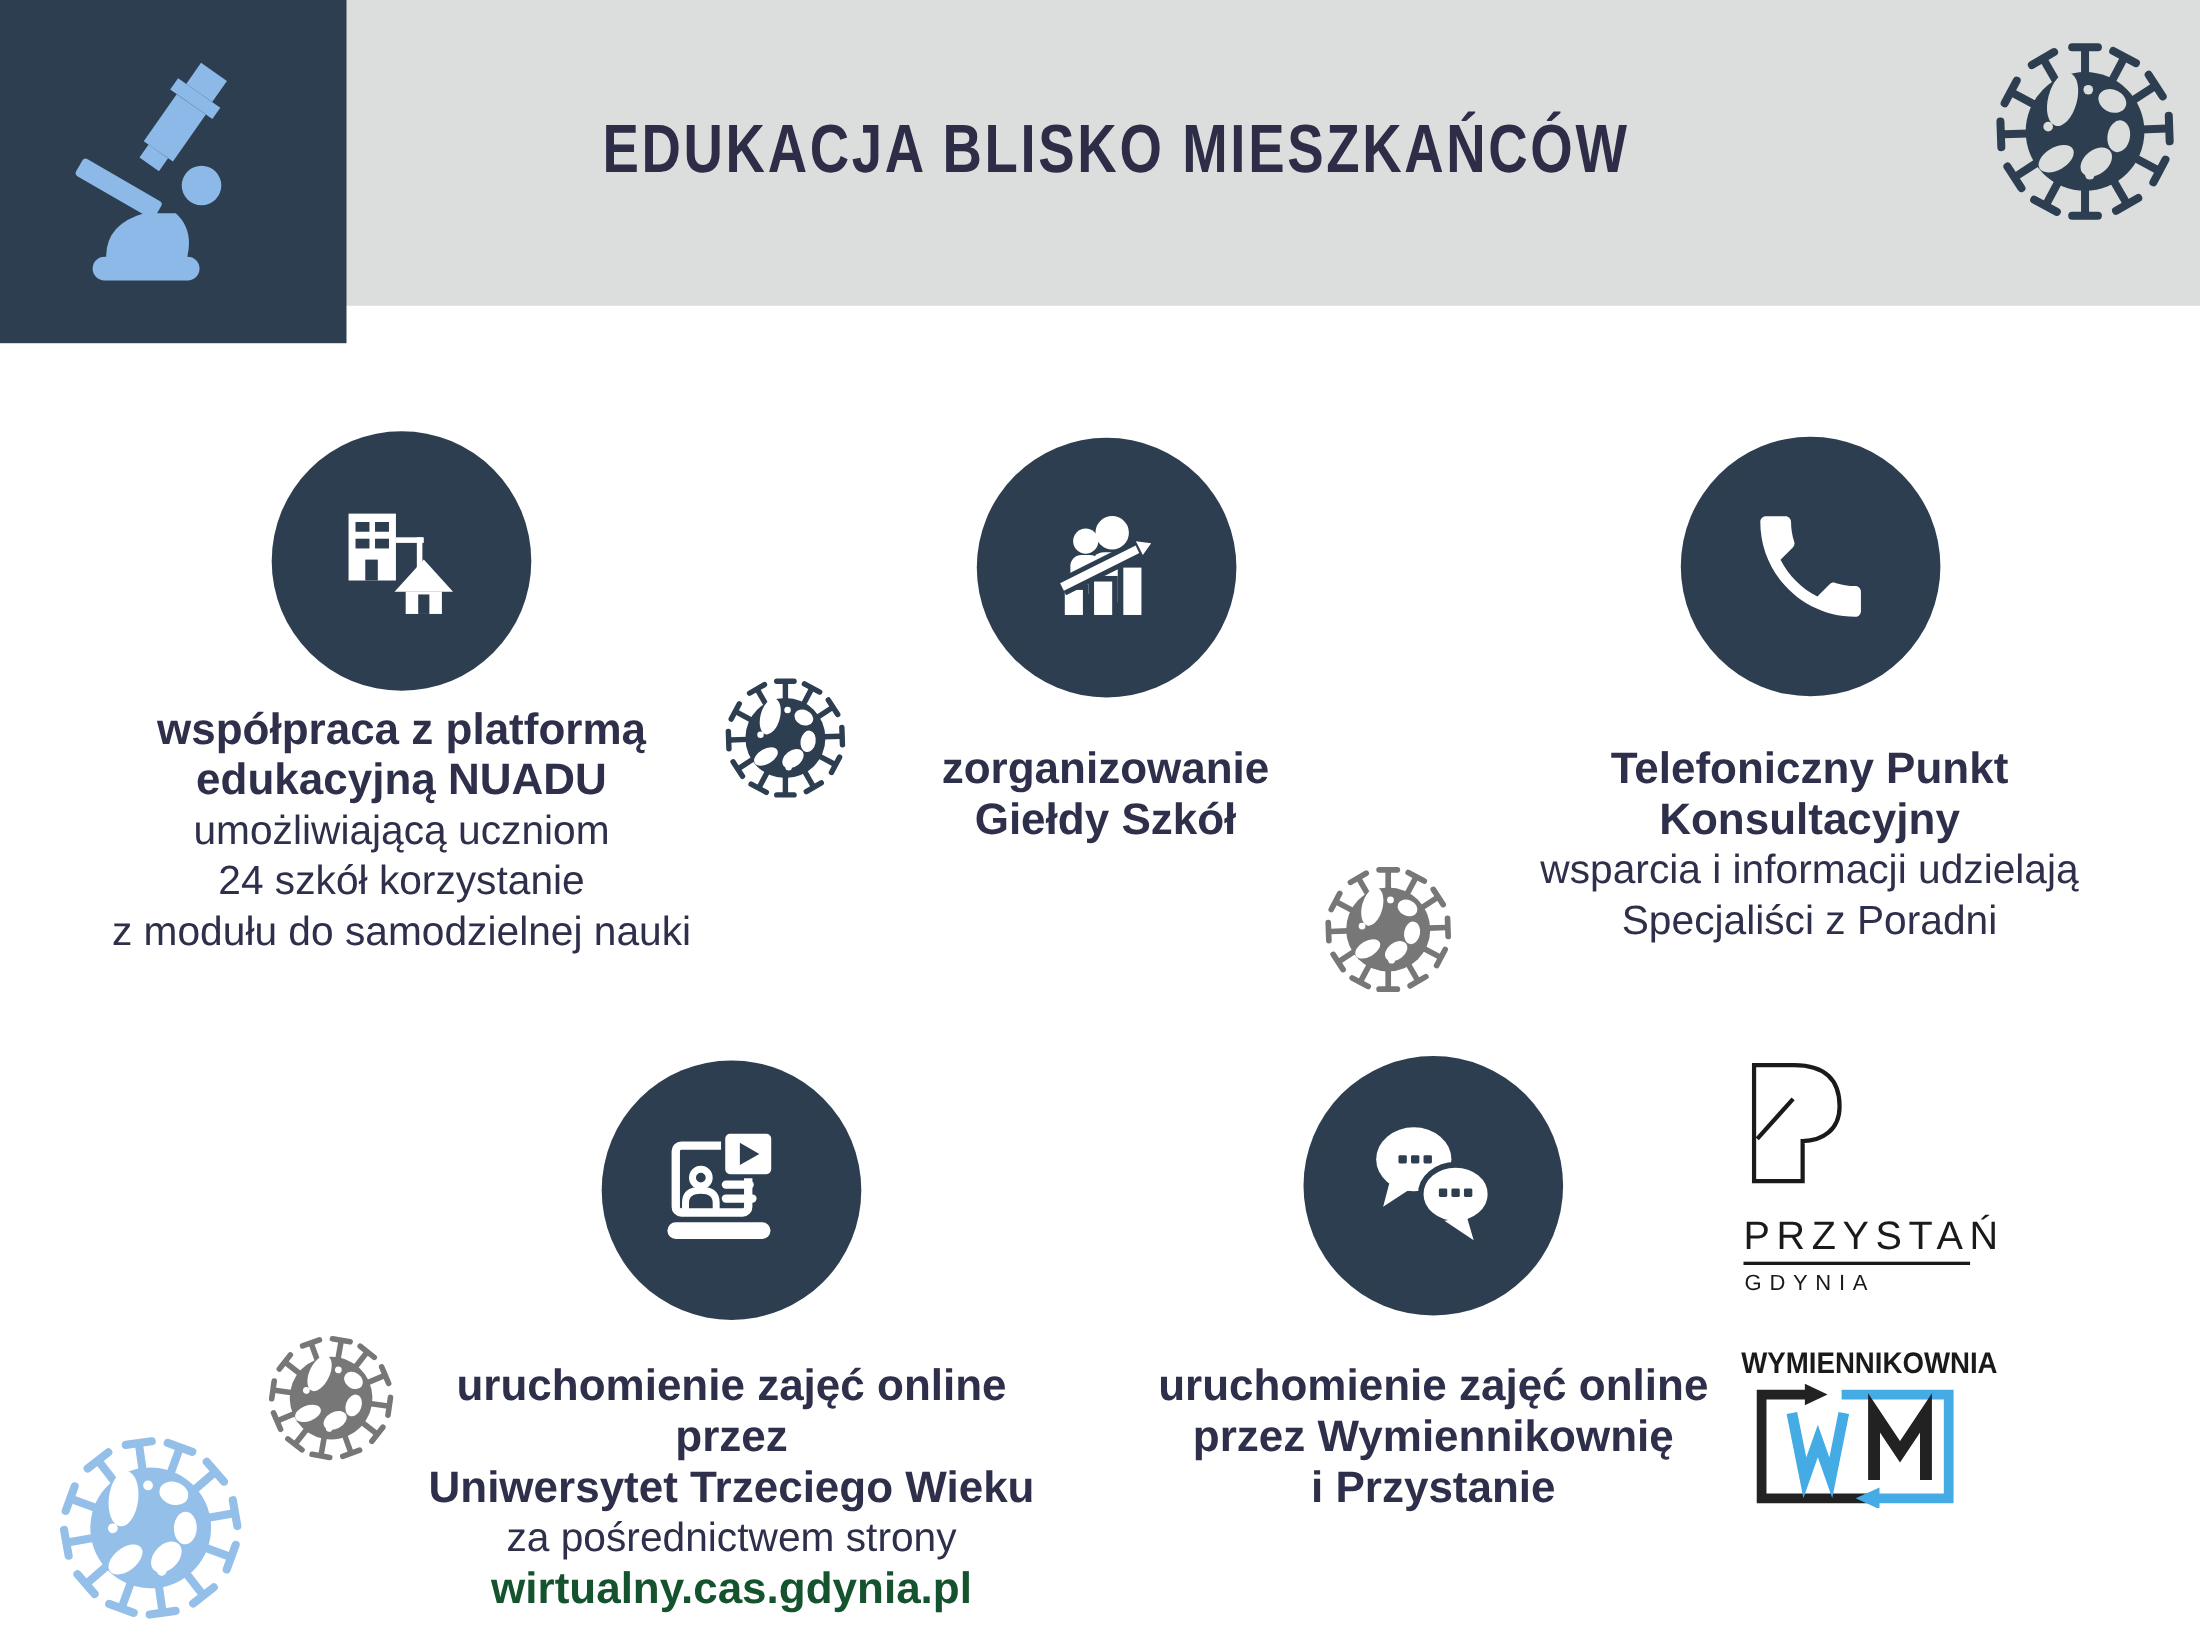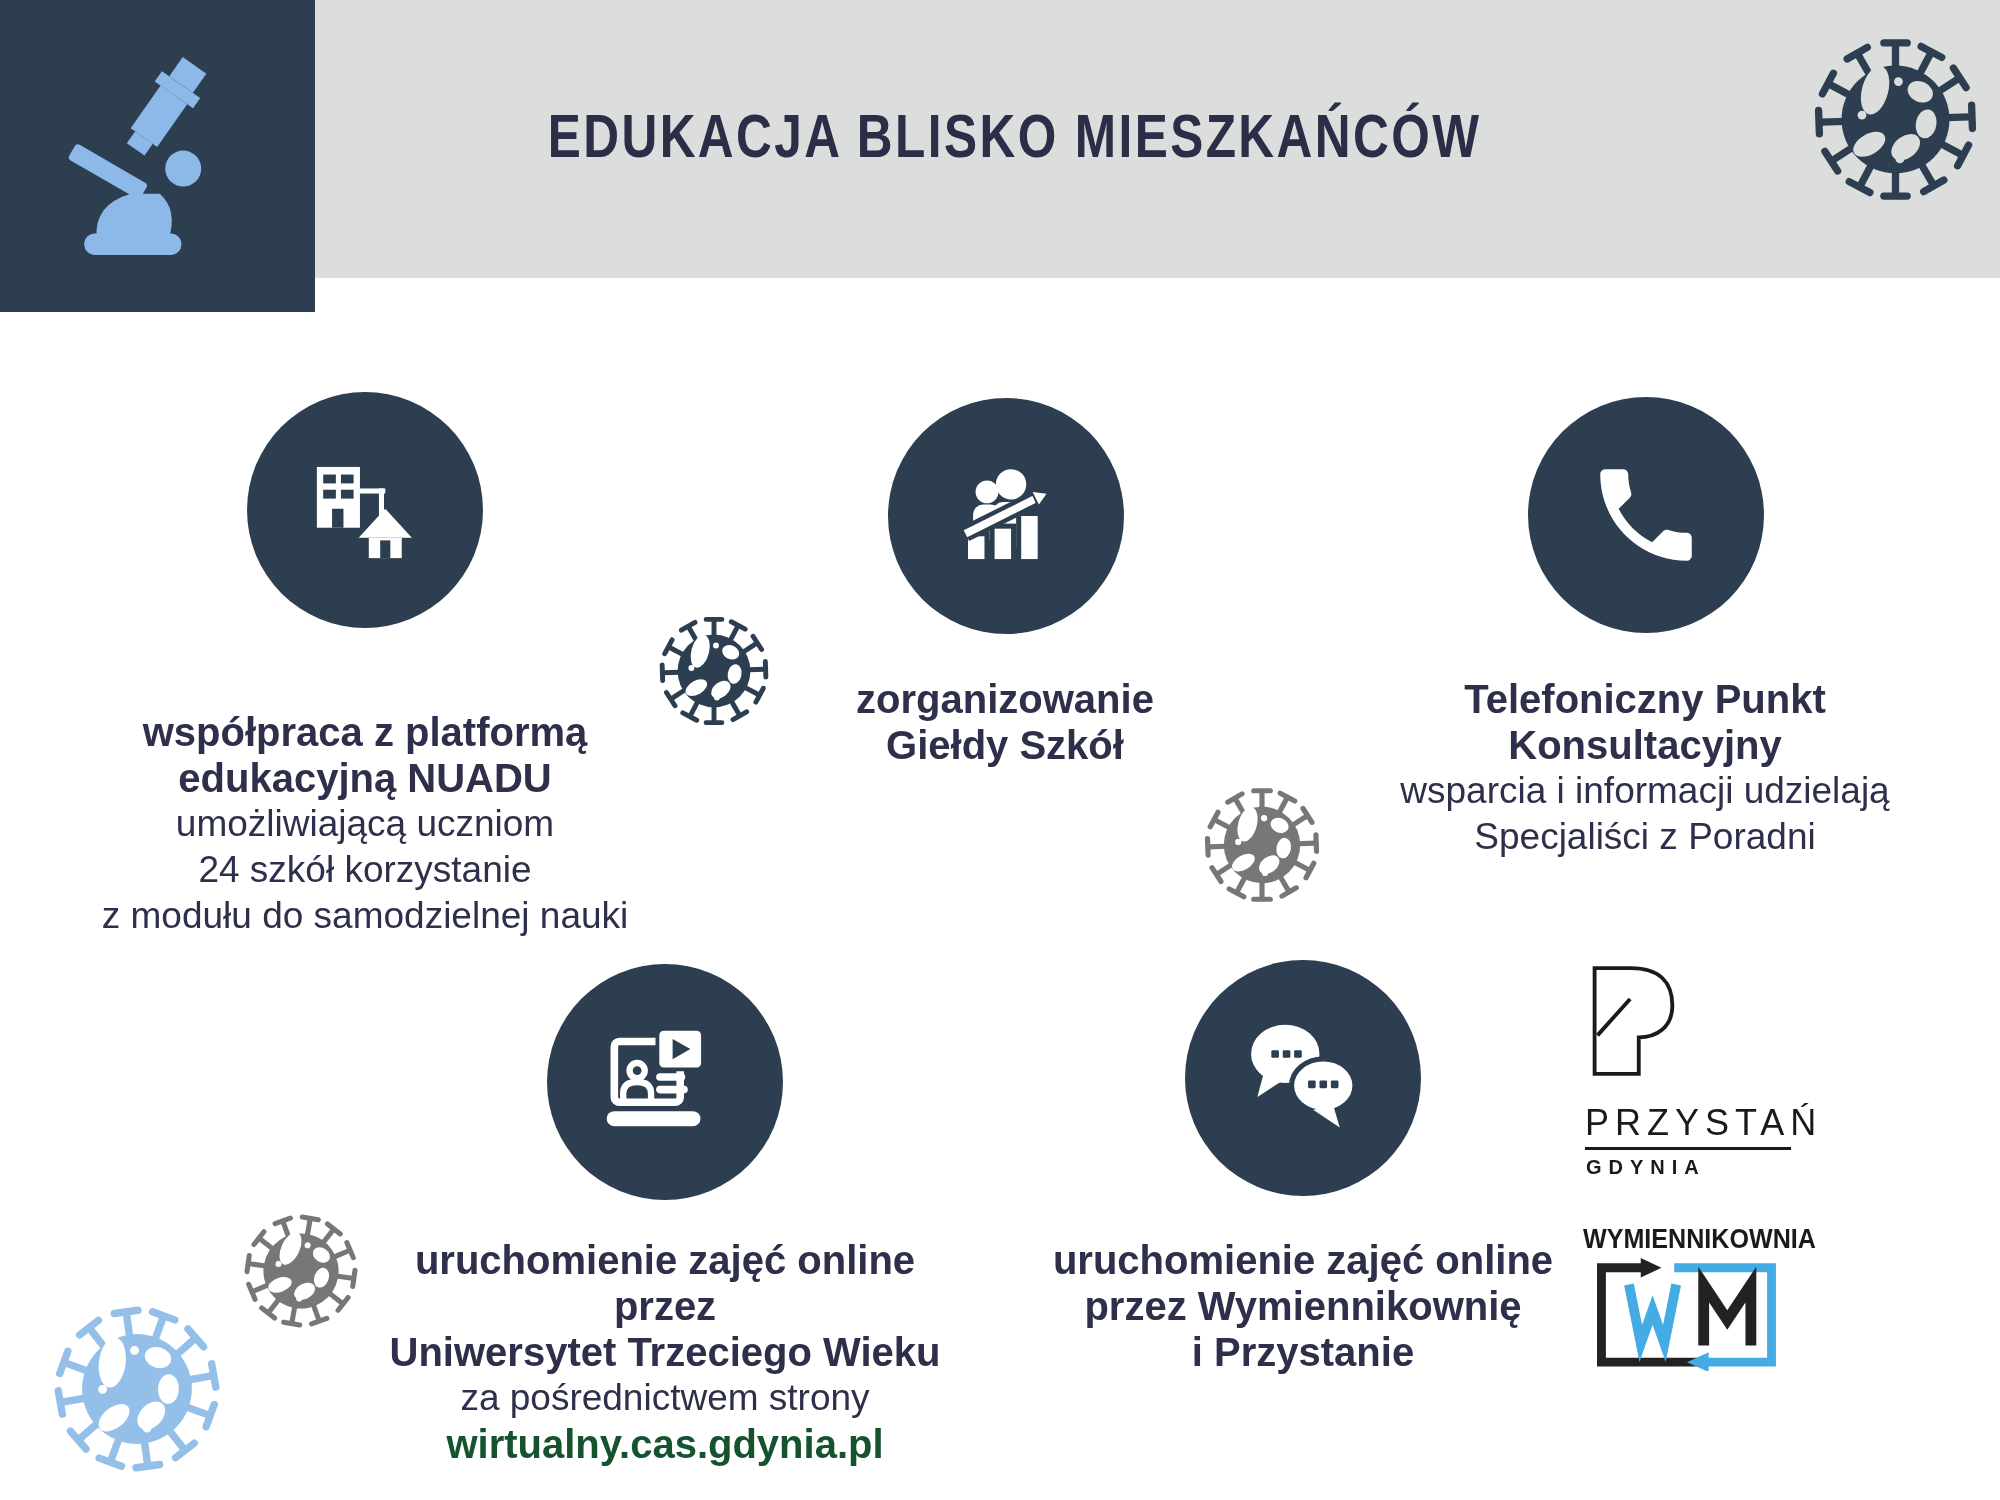--- a/index.html
+++ b/index.html
@@ -15,41 +15,41 @@
                  display:flex;align-items:center;justify-content:center;}
 
   
   .circle{position:absolute;width:236px;height:236px;border-radius:50%;background:#2d3e50;
           display:flex;align-items:center;justify-content:center;}
   .c1{left:247px;top:392px;} .c2{left:888px;top:398px;} .c3{left:1528px;top:397px;}
   .c4{left:547px;top:964px;} .c5{left:1185px;top:960px;}
 
   
   .feature-text{position:absolute;width:640px;text-align:center;color:#2e2f4a;line-height:46px;}
-  .t1{left:45px;top:709px;} .t2{left:685px;top:676px;} .t3{left:1325px;top:676px;}
+  .t1{left:45px;top:640px;} .t2{left:685px;top:676px;} .t3{left:1325px;top:676px;}
   .t4{left:345px;top:1237px;} .t5{left:983px;top:1237px;}
   .bold{font-weight:700;font-size:40px;}
   .reg{font-weight:400;font-size:37px;}
   .link{font-weight:700;font-size:40px;color:#14532d;cursor:pointer;}
 
   
   .virus{position:absolute;}
   .v1{left:1808px;top:32px;width:175px;height:175px;color:#2d3e50;}
   .v2{left:655px;top:612px;width:118px;height:118px;color:#2d3e50;}
   .v3{left:1200px;top:783px;width:124px;height:124px;color:#777777;}
   .v4{left:240px;top:1210px;width:122px;height:122px;color:#777777;transform:rotate(10deg);}
   .v5{left:48px;top:1300px;width:178px;height:178px;color:#94bfe9;transform:rotate(-8deg);}
 
   
   .przystan-mark{position:absolute;left:1585px;top:962px;width:96px;height:118px;}
   .przystan-name{position:absolute;left:1585px;top:1102px;font-size:36px;letter-spacing:6px;
                  color:#1a1a1a;font-weight:400;white-space:nowrap;}
   .przystan-rule{position:absolute;left:1585px;top:1147px;width:206px;height:3px;background:#1a1a1a;}
   .przystan-sub{position:absolute;left:1586px;top:1156px;font-size:20px;letter-spacing:7px;
-                color:#1a1a1a;font-weight:700;}
+                color:#1a1a1a;font-weight:400;}
   .wym-name{position:absolute;left:1583px;top:1224px;font-size:27px;font-weight:700;color:#1a1a1a;
             letter-spacing:0px;transform:scaleX(0.93);transform-origin:left;white-space:nowrap;}
   .wym-mark{position:absolute;left:1587px;top:1255px;width:198px;height:116px;}
 
   .hidden-defs{position:absolute;width:0;height:0;overflow:hidden;}
 </style>
 </head>
 <body>
 
 <svg class="hidden-defs" aria-hidden="true">

